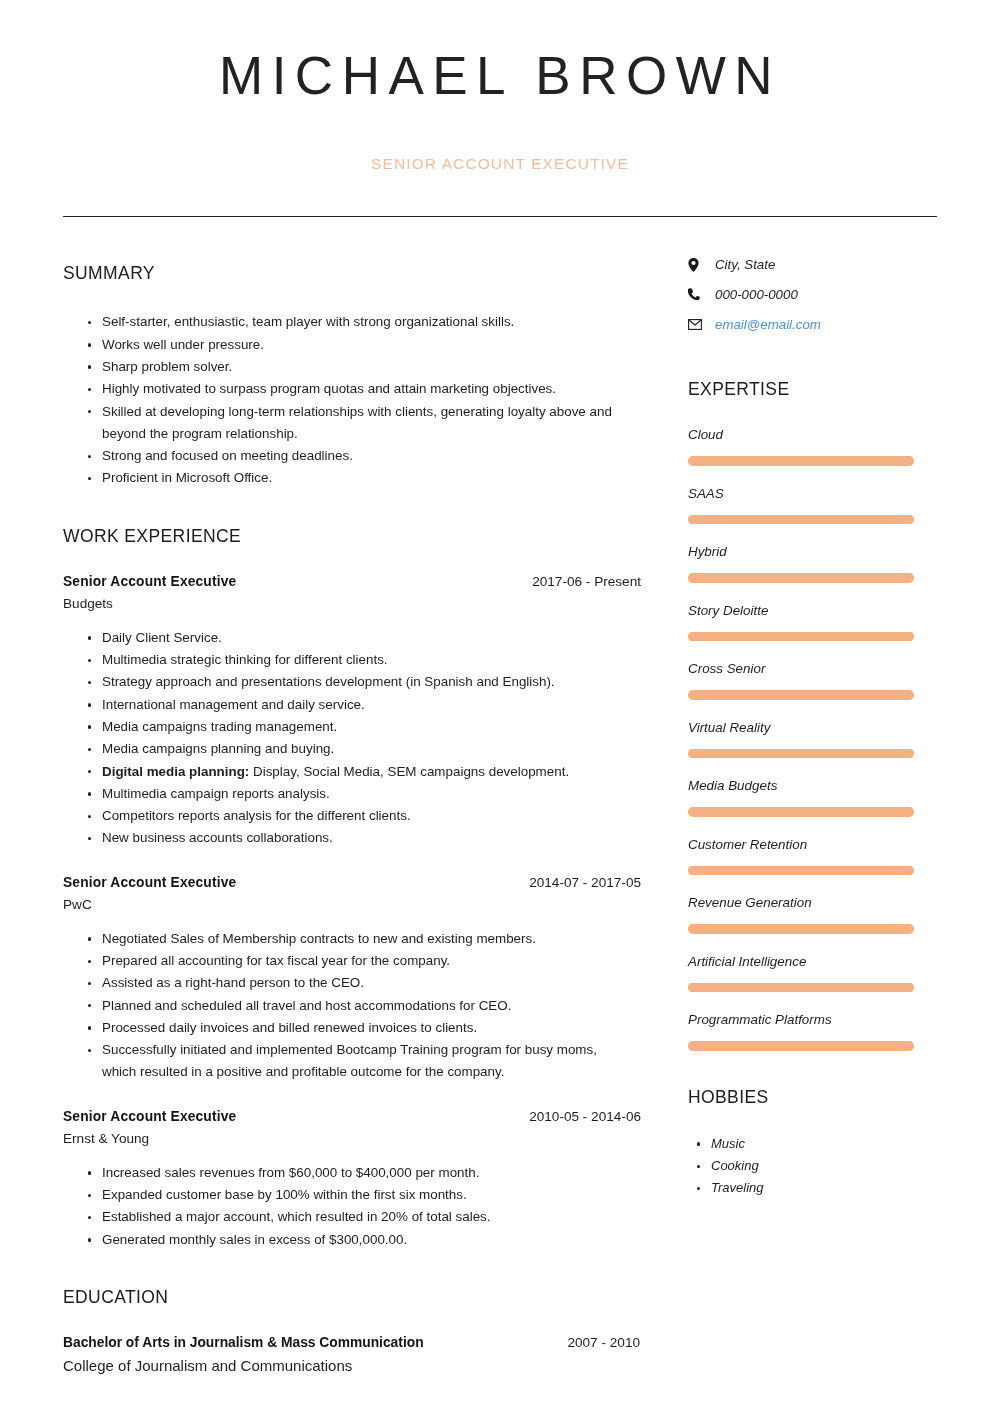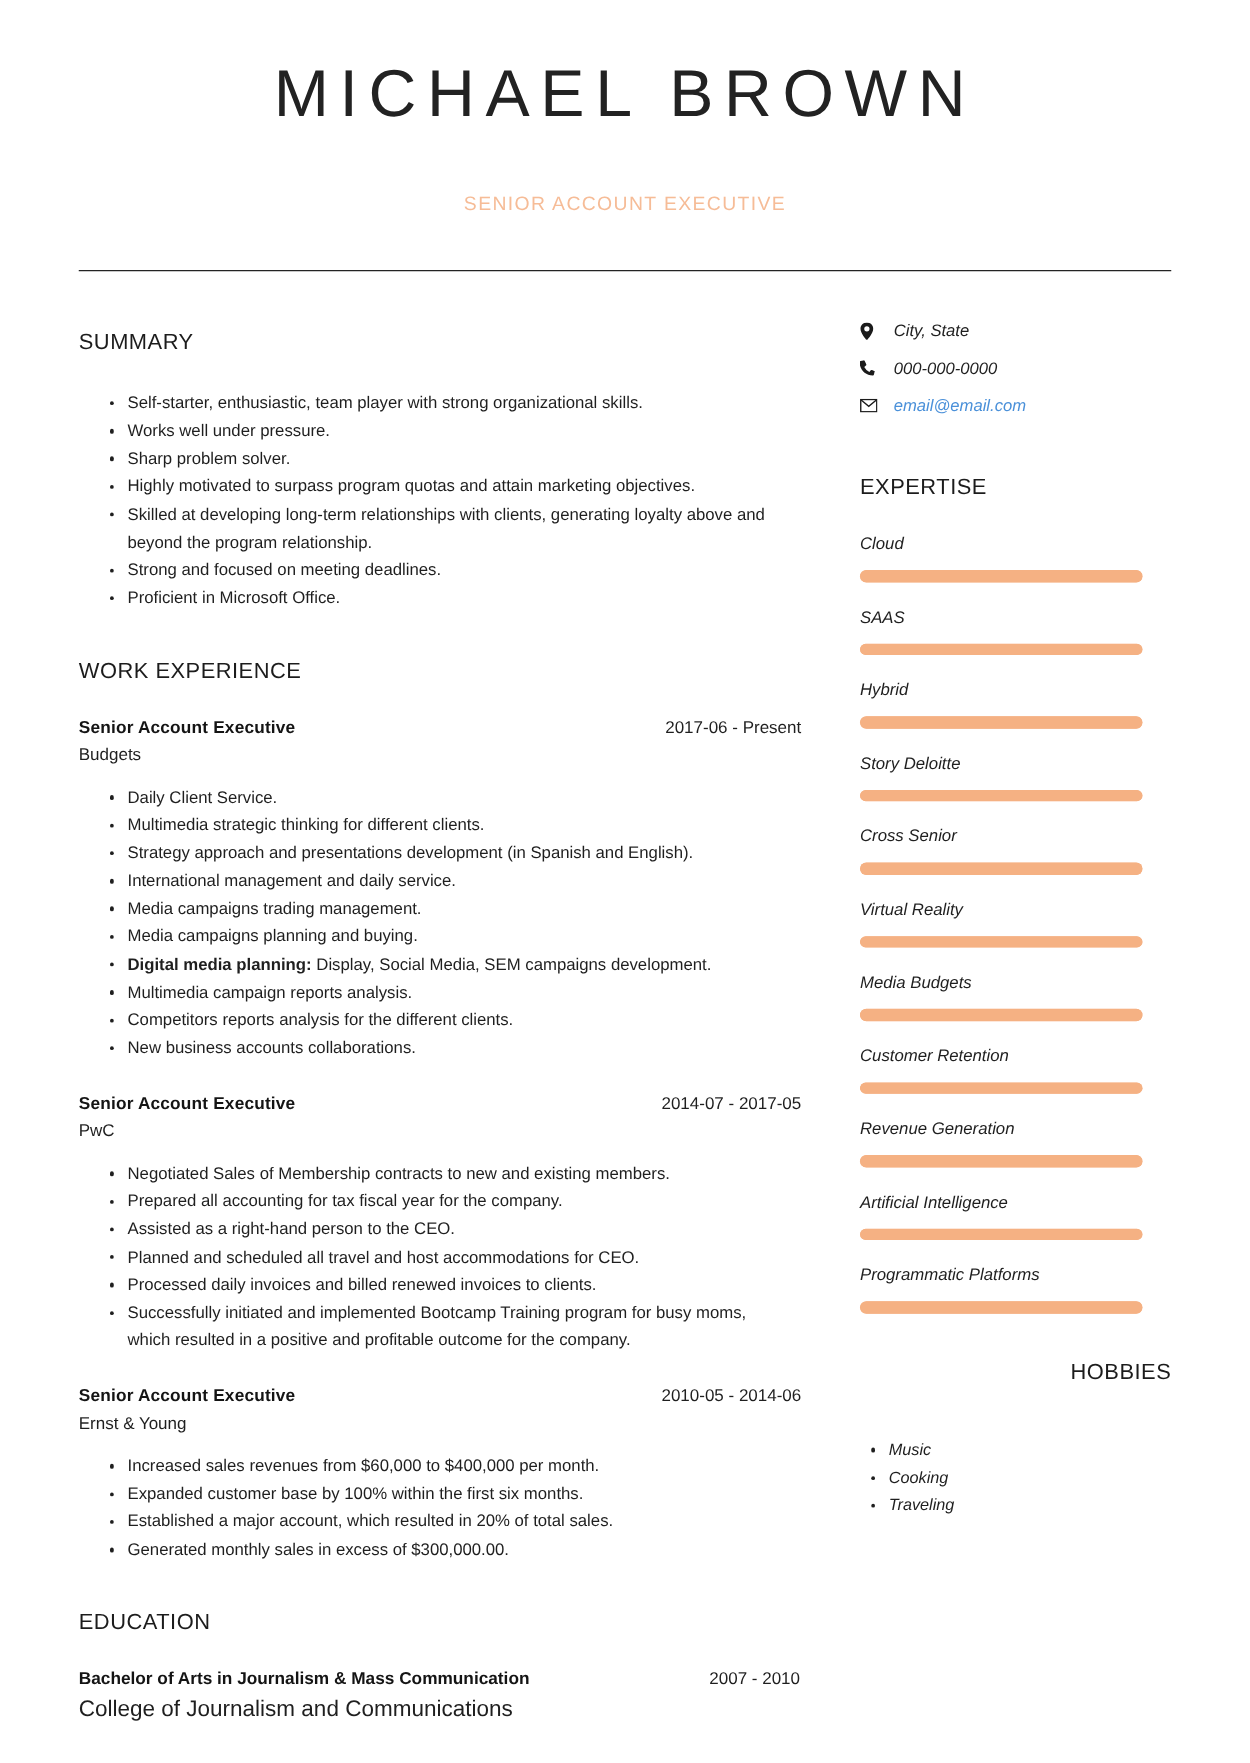--- a/index.html
+++ b/index.html
@@ -143,21 +143,21 @@
     font-weight: 700;
     color: #141414;
   }
   .edu-dates {
     font-size: 13.6px;
     color: #1f1f1f;
     white-space: nowrap;
     padding-right: 1px;
   }
   .edu-school {
-    font-size: 18px;
+    font-size: 15px;
     color: #1f1f1f;
     margin-top: 7px;
   }
 
   
   .contact-list { margin-bottom: 47px; }
   .contact-row {
     display: flex;
     align-items: center;
     margin-bottom: 15px;
@@ -195,21 +195,21 @@
     background: #f5b183;
     overflow: hidden;
   }
   .skill-fill {
     height: 100%;
     border-radius: 6px;
     background: #f5b183;
   }
 
   
-  .hobbies-heading { margin-bottom: 41px; text-align: right; }
+  .hobbies-heading { margin-bottom: 25px; }
   ul.hobbies {
     list-style: none;
     margin: 0;
     padding: 0;
   }
   ul.hobbies > li {
     position: relative;
     padding-left: 23px;
     font-size: 13px;
     line-height: 22.3px;

